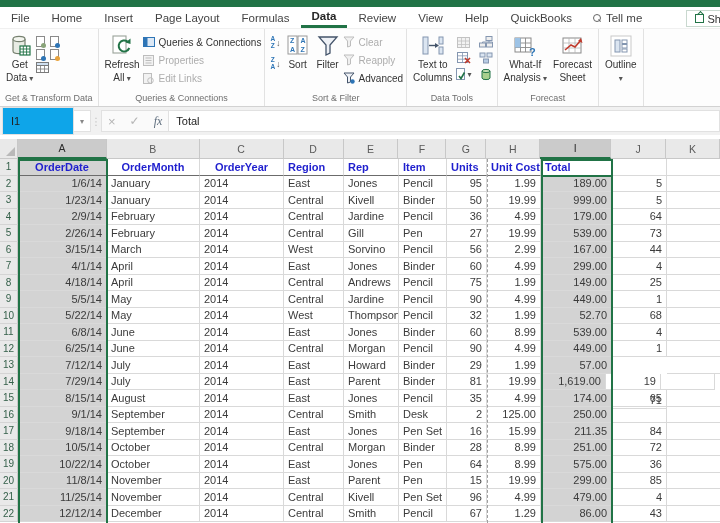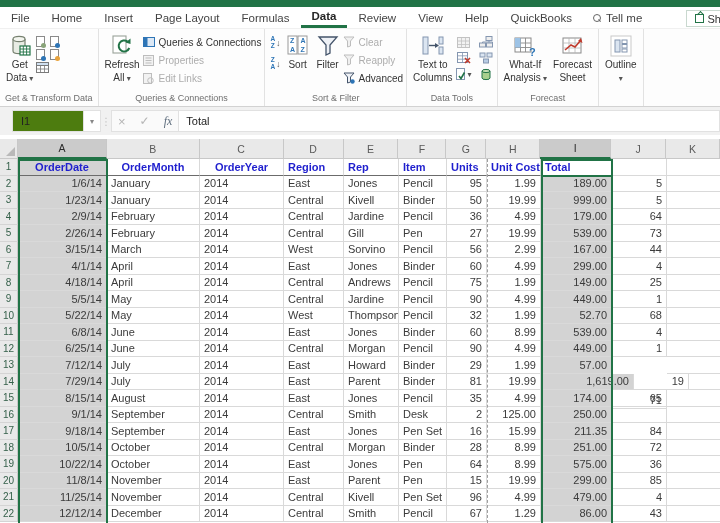--- a/index.html
+++ b/index.html
@@ -35,21 +35,21 @@
   .miniicon { width:12px; height:12px; display:inline-flex; align-items:center; justify-content:center; flex:none; }
   .pageicon { width:9px; height:11px; background:#fff; border:1px solid #8a8a8a; position:relative; }
   .pageicon .acc { position:absolute; right:-2px; bottom:-2px; width:5px; height:5px; border-radius:50%; }
   .azbtn { display:flex; align-items:center; gap:1px; height:15px; padding:0 2px; }
   .azl { font-size:6.5px; line-height:6.5px; font-weight:bold; color:#2e75b6; text-align:center; }
   .azarrow { font-size:9px; color:#555; }
   .iconbox { width:16px; height:14px; display:inline-flex; align-items:center; justify-content:center; }
 
   
   .fbar { position:absolute; left:0; top:107px; width:720px; height:28px; background:#f1f1f1; display:flex; align-items:center; }
-  .namebox { width:72px; height:22px; margin-left:12px; background:#4d7c0f; border:1px solid #e1e1e1; display:flex; align-items:center; padding-left:8px; font-size:11px; color:#222; }
+  .namebox { width:72px; height:28px; margin-left:2px; background:#0ea5e9; border:1px solid #e1e1e1; display:flex; align-items:center; padding-left:8px; font-size:11px; color:#222; }
   .nbdd { width:17px; height:22px; background:#fff; border:1px solid #e1e1e1; border-left:none; display:flex; align-items:center; justify-content:center; }
   .nbdd::after { content:"\25BE"; font-size:8px; color:#888; }
   .fdots { width:10px; text-align:center; color:#c0c0c0; font-size:10px; letter-spacing:0; }
   .fxbtns { height:22px; background:#fafafa; border:1px solid #e1e1e1; display:flex; align-items:center; padding:0 6px; gap:14px; }
   .fxx::before { content:"\00D7"; color:#b5b5b5; font-size:13px; }
   .fxc::before { content:"\2713"; color:#b5b5b5; font-size:12px; }
   .fxfx::before { content:"fx"; font-style:italic; font-family:"Liberation Serif", serif; color:#5f6e7e; font-size:12px; }
   .ftext { flex:1; height:22px; background:#fff; border:1px solid #e1e1e1; border-left:none; margin-right:0; display:flex; align-items:center; padding-left:7px; font-size:11px; color:#222; }
 
   
@@ -575,21 +575,21 @@
       <div class="row">
         <div class="rowhead">14</div>
         <div class="cell ar sel" style="width: 89px;">7/29/14</div>
         <div class="cell al" style="width: 93px;">July</div>
         <div class="cell al" style="width: 84px;">2014</div>
         <div class="cell al" style="width: 60px;">East</div>
         <div class="cell al" style="width: 55px;">Parent</div>
         <div class="cell al" style="width: 48px;">Binder</div>
         <div class="cell ar" style="width: 40px;">81</div>
         <div class="cell ar" style="width: 54px;">19.99</div>
-        <div class="cell ar sel" style="width: 93px;">1,619.00</div>
+        <div class="cell ar sel" style="width: 65px;">1,619.00</div>
         <div class="cell ar" style="width: 55px;">19</div>
         <div class="cell al" style="width: 54px;"></div>
       </div>
       <div class="row">
         <div class="rowhead">15</div>
         <div class="cell ar sel" style="width: 89px;">8/15/14</div>
         <div class="cell al" style="width: 93px;">August</div>
         <div class="cell al" style="width: 84px;">2014</div>
         <div class="cell al" style="width: 60px;">East</div>
         <div class="cell al" style="width: 55px;">Jones</div>

